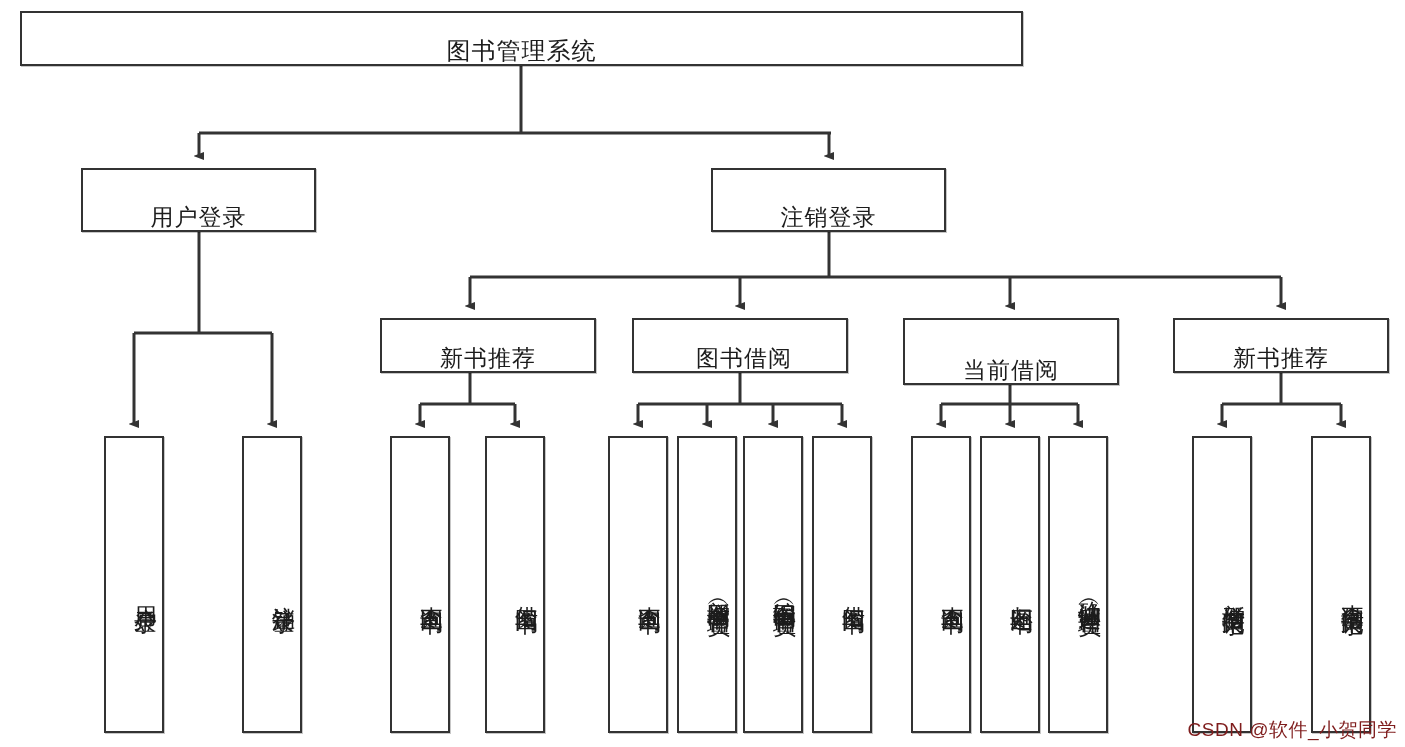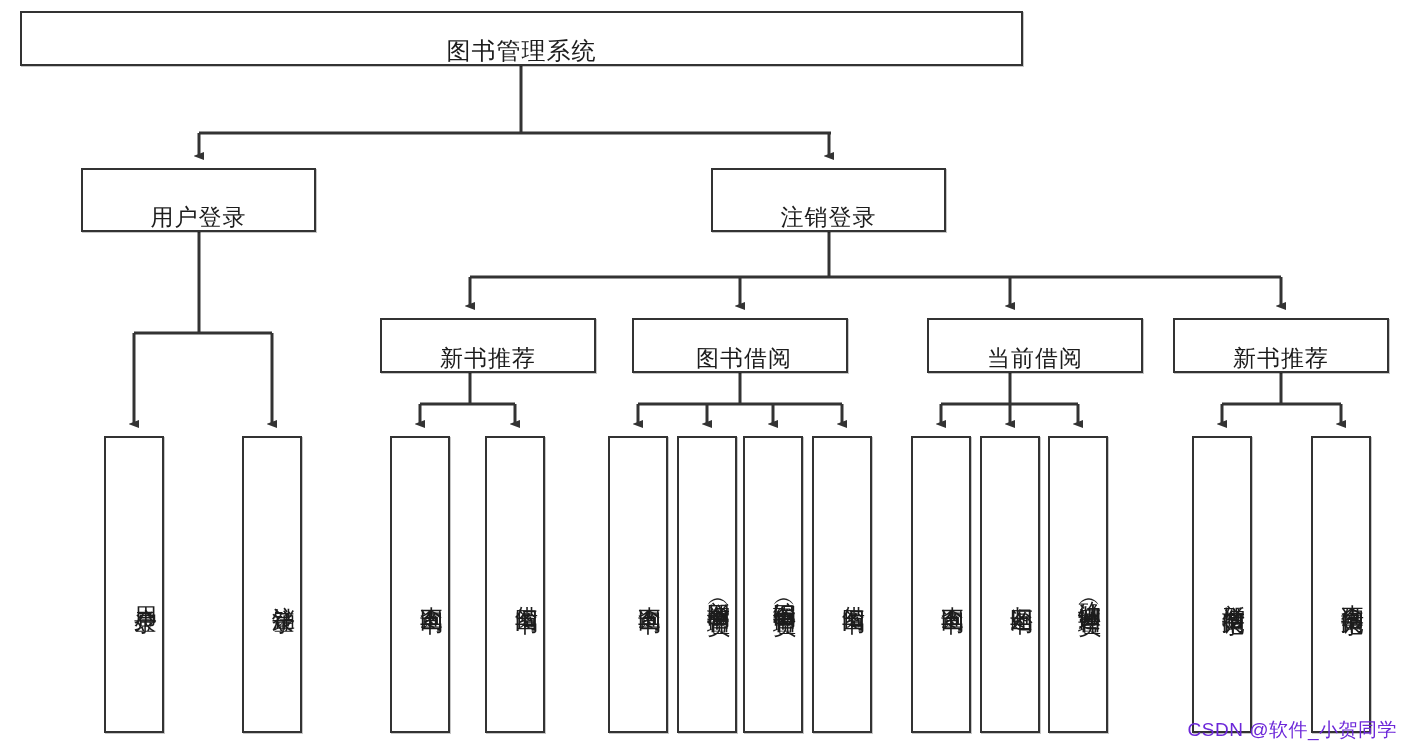--- a/index.html
+++ b/index.html
@@ -51,21 +51,21 @@
     text-orientation:upright;
     display:block;
     white-space:nowrap;
   }
   .node.root{ font-size:24px; }
   .watermark{
     position:absolute;
     right:8px;
     bottom:4px;
     font-size:19px;
-    color:#6d28d9;
+    color:#7f1d1d;
     letter-spacing:0.5px;
     white-space:nowrap;
     user-select:none;
   }
 </style>
 </head>
 <body>
 
 <div id="stage">
 
@@ -129,21 +129,21 @@
   <div class="node horiz" style="left:711px;top:168px;width:235px;height:64px;">
     <span>注销登录</span>
   </div>
 
   <div class="node horiz" style="left:380px;top:318px;width:216px;height:55px;">
     <span>新书推荐</span>
   </div>
   <div class="node horiz" style="left:632px;top:318px;width:216px;height:55px;padding-left:8px;">
     <span>图书借阅</span>
   </div>
-  <div class="node horiz" style="left:927px;top:318px;width:216px;height:55px;">
+  <div class="node horiz" style="left:903px;top:318px;width:216px;height:67px;">
     <span>当前借阅</span>
   </div>
   <div class="node horiz" style="left:1173px;top:318px;width:216px;height:55px;">
     <span>新书推荐</span>
   </div>
 
   <div class="node vert" style="left:104px;top:436px;width:60px;height:297px;">
     <span>用户登录</span>
   </div>
   <div class="node vert" style="left:242px;top:436px;width:60px;height:297px;">

